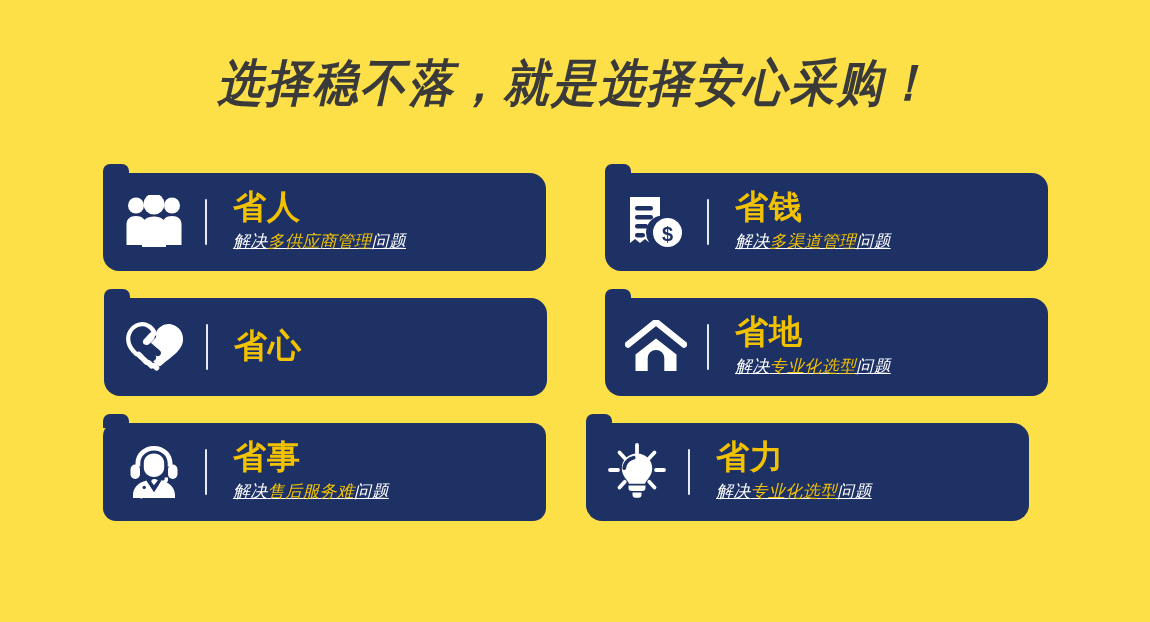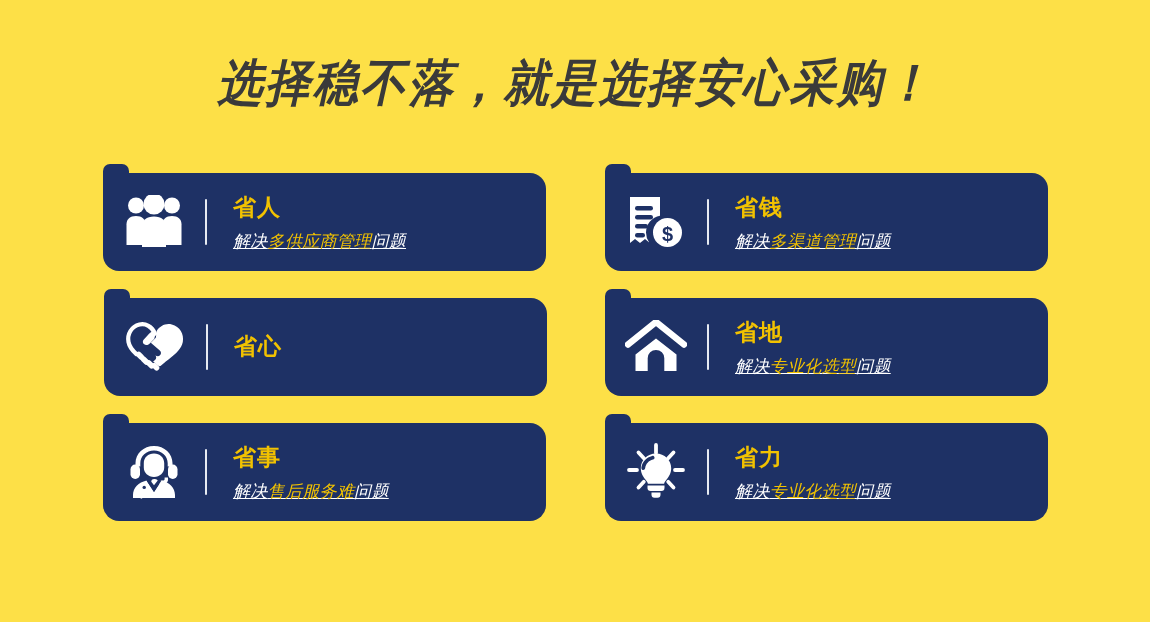--- a/index.html
+++ b/index.html
@@ -65,22 +65,22 @@
     width: 26px;
     height: 14px;
     background: #1e3165;
     border-radius: 7px 7px 0 0;
   }
 
   .card.c0 { left: 0px;   top: 8px;   }
   .card.c1 { left: 502px; top: 8px;   }
   .card.c2 { left: 1px;   top: 133px; }
   .card.c3 { left: 502px; top: 133px; }
-  .card.c4 { left: 0px;   top: 258px; }
-  .card.c5 { left: 502px; top: 258px; }
+  .card.c4 { left: 0px;   top: 258px; border-radius: 13px; }
+  .card.c5 { left: 483px; top: 258px; }
 
   .card-inner {
     position: absolute;
     inset: 0;
     display: flex;
     align-items: center;
   }
 
   .icon-slot {
     width: 102px;
@@ -102,21 +102,21 @@
   }
 
   .texts {
     display: flex;
     flex-direction: column;
     justify-content: center;
     padding-bottom: 2px;
   }
 
   .card-title {
-    font-size: 23px;
+    font-size: 33px;
     line-height: 38px;
     font-weight: bold;
     color: #f2c200;
     letter-spacing: 1px;
     white-space: nowrap;
   }
 
   .card-sub {
     font-size: 17px;
     line-height: 24px;

